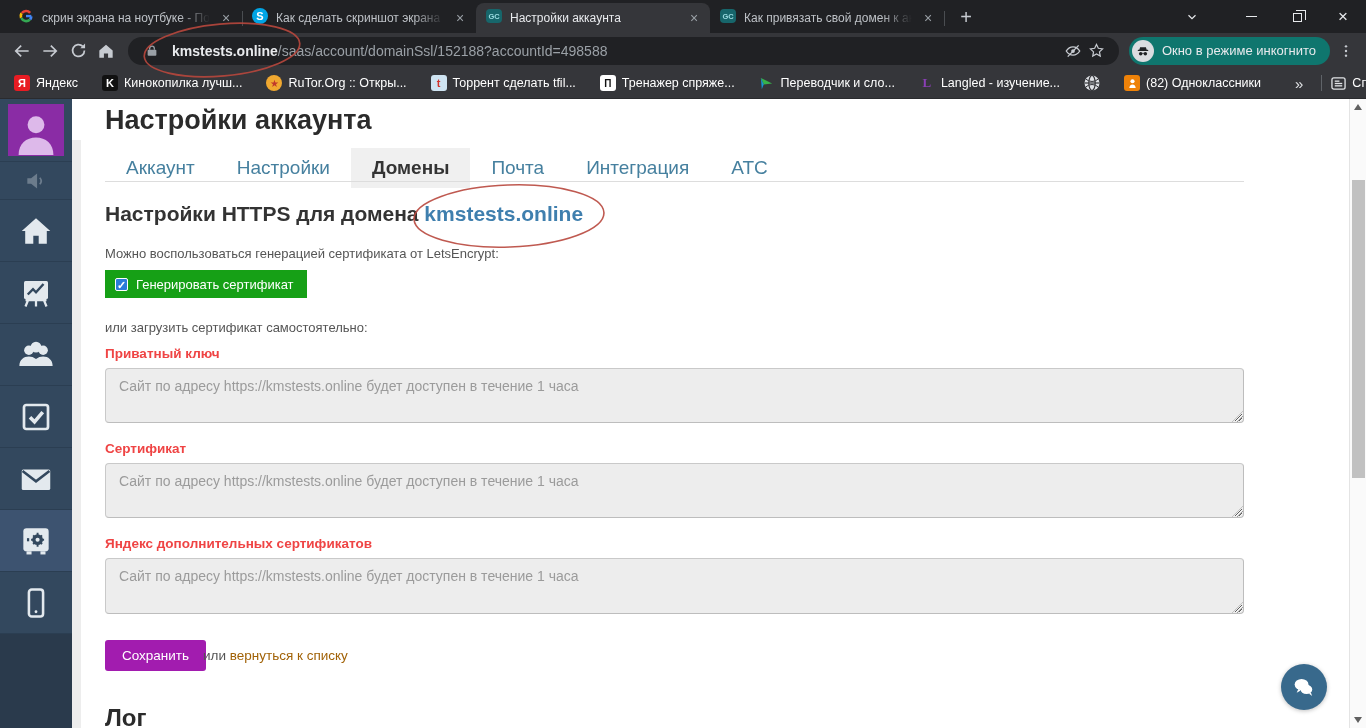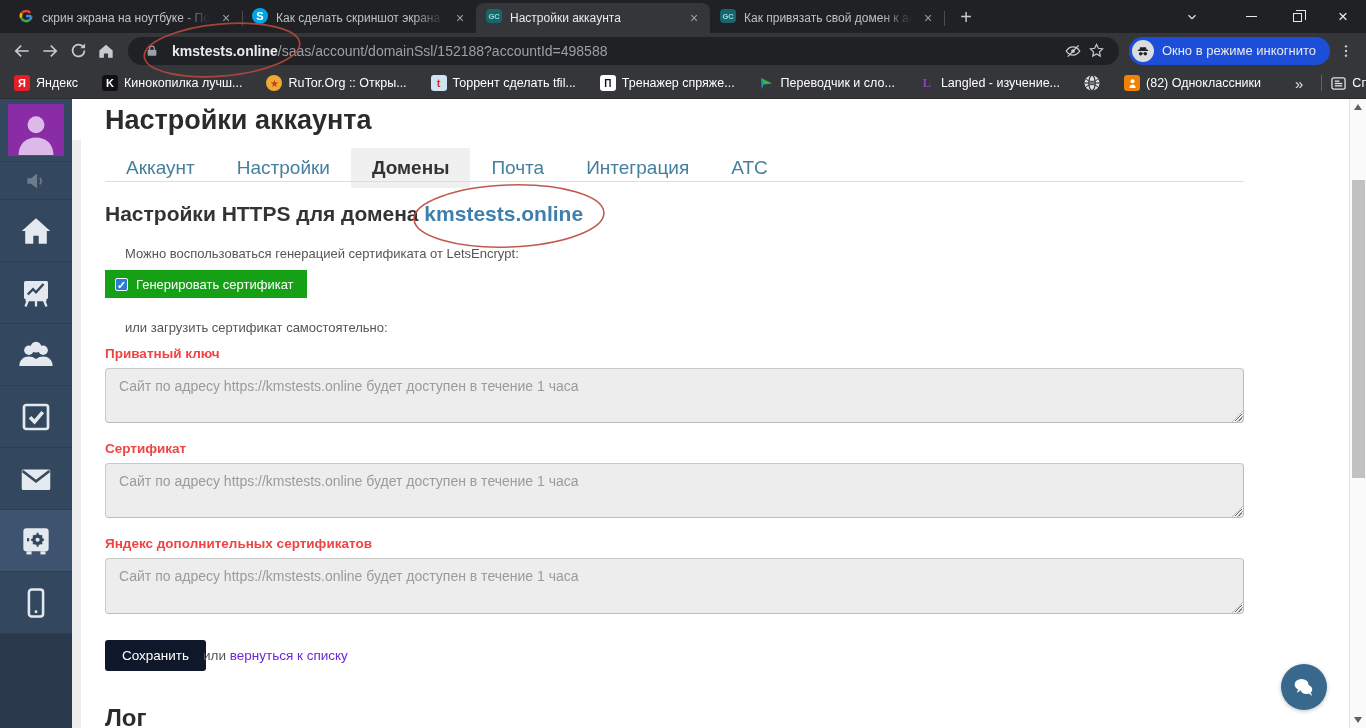--- a/index.html
+++ b/index.html
@@ -35,21 +35,21 @@
   
   .toolbar { position:absolute; left:0; top:33px; width:1366px; height:35px;
     background:#35363a; display:flex; align-items:center; padding:0 8px; }
   .tbicon { width:28px; height:28px; display:flex; align-items:center; justify-content:center; border-radius:14px; }
   .addrbar { flex:1; height:28px; margin:0 6px 0 8px; background:#202124; border-radius:14px;
     display:flex; align-items:center; padding:0 10px 0 12px; }
   .addrbar .url { font-size:14px; white-space:nowrap; overflow:hidden; flex:1; margin-left:8px; }
   .url .dom { color:#e8eaed; font-weight:700; }
   .url .pth { color:#9aa0a6; font-weight:400; }
   .inbar-ic { width:24px; height:24px; display:flex; align-items:center; justify-content:center; }
-  .incog-badge { height:28px; background:#1d4ed8; border-radius:14px; display:flex; align-items:center;
+  .incog-badge { height:28px; background:#0f766e; border-radius:14px; display:flex; align-items:center;
     gap:8px; padding:0 14px 0 3px; margin:0 4px; }
   .incog-badge .circ { width:22px; height:22px; border-radius:11px; background:#dadce0;
     display:flex; align-items:center; justify-content:center; }
   .incog-badge .lbl { font-size:13px; color:#e8eaed; white-space:nowrap; }
   .dots { width:24px; height:24px; display:flex; align-items:center; justify-content:center; }
 
   
   .bookmarks { position:absolute; left:0; top:68px; width:1366px; height:31px; background:#35363a;
     display:flex; align-items:center; padding:0 12px 0 14px; border-bottom:1px solid #2a2b2e; }
   .bm { display:flex; align-items:center; gap:6px; margin-right:24px; cursor:default; }
@@ -76,38 +76,38 @@
   
   .content { position:absolute; left:72px; top:99px; width:1277px; height:629px; background:#fff; color:#555; }
   .leftstrip { position:absolute; left:0; top:41px; width:9px; height:588px; background:#ededed; }
   .pg-title { position:absolute; left:33px; top:6px; font-size:27px; font-weight:700; color:#2b2b2b; }
   .pg-tabs { position:absolute; left:33px; top:49px; display:flex; font-size:19px; }
   .pg-tab { padding:9px 21px; color:#46809f; cursor:pointer; }
   .pg-tab.active { background:#f0f0f0; color:#333; font-weight:700; }
   .pg-hr { position:absolute; left:33px; top:82px; width:1139px; border-top:1px solid #ddd; }
   .https-head { position:absolute; left:33px; top:103px; font-size:21px; font-weight:700; color:#333; }
   .https-head a { color:#3f7fae; text-decoration:none; }
-  .hint { position:absolute; left:33px; font-size:13px; color:#555;margin-left:20px; }
+  .hint { position:absolute; left:33px; font-size:13px; color:#555; }
   .gen-btn { position:absolute; left:33px; top:171px; height:28px; background:#16a016; color:#fff;
     display:inline-flex; align-items:center; gap:8px; padding:0 13px 0 10px; font-size:13px; border:none; cursor:pointer; }
   .gen-btn .cb { width:13px; height:13px; background:#2b7cd8; border:1px solid #fff; border-radius:2px;
     color:#fff; font-size:11px; line-height:12px; text-align:center; font-weight:700; }
   .fld-label { position:absolute; left:33px; font-size:13.5px; font-weight:700; color:#ef4444; }
   .ta { position:absolute; left:33px; width:1139px; height:55px; background:#ededed;
     border:1px solid #c9c9c9; border-right-color:#bdbdbd; border-bottom-color:#bdbdbd;
     border-radius:4px; padding:9px 13px; font-size:14px; color:#444; resize:both;
     font-family:"Liberation Sans","DejaVu Sans",sans-serif; }
   .ta::placeholder { color:#9b9b9b; }
   .ta-grip { position:absolute; width:11px; height:11px; pointer-events:none;
     background:repeating-linear-gradient(135deg, transparent 0 3px, #9a9a9a 3px 4px); 
     clip-path:polygon(100% 0, 100% 100%, 0 100%); }
-  .save-btn { position:absolute; left:33px; top:541px; height:31px; padding:0 17px; background:#0f172a;
+  .save-btn { position:absolute; left:33px; top:541px; height:31px; padding:0 17px; background:#a21caf;
     color:#fff; font-size:13.5px; border:none; border-radius:3px; cursor:pointer; }
   .save-aux { position:absolute; left:131px; top:549px; font-size:13.5px; color:#555; }
-  .save-aux a { color:#6d28d9; text-decoration:none; }
+  .save-aux a { color:#a16207; text-decoration:none; }
   .log-head { position:absolute; left:33px; top:605px; font-size:24px; font-weight:700; color:#2b2b2b; }
 
   
   .scrollbar { position:absolute; left:1349px; top:99px; width:17px; height:629px; background:#fafafa;
     border-left:1px solid #e4e4e4; }
   .sb-arrow { position:absolute; left:4px; width:0; height:0; border-left:4.5px solid transparent;
     border-right:4.5px solid transparent; }
   .sb-up { top:5px; border-bottom:6px solid #606060; }
   .sb-down { bottom:5px; border-top:6px solid #606060; }
   .sb-thumb { position:absolute; left:2px; top:81px; width:13px; height:298px; background:#c1c1c1; }

